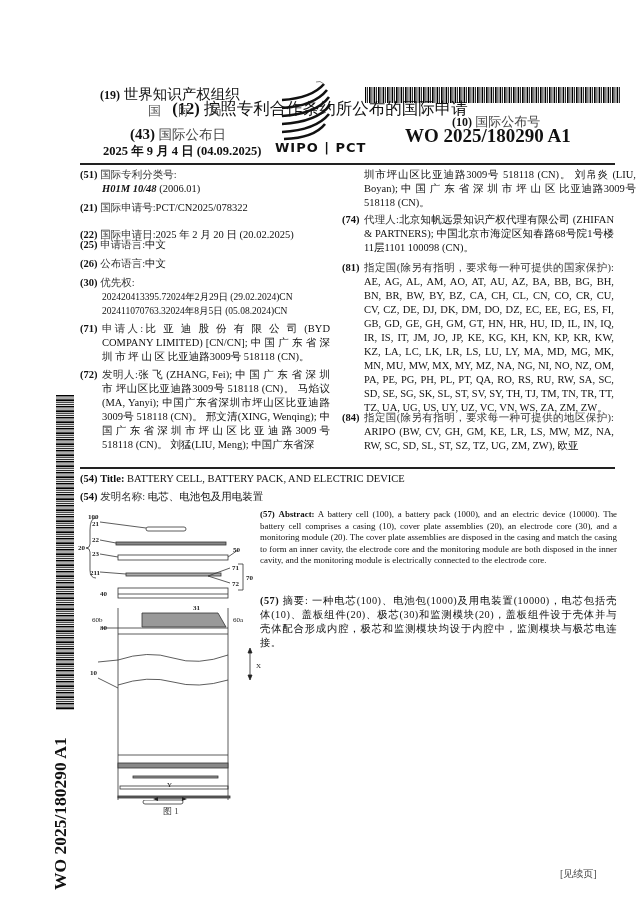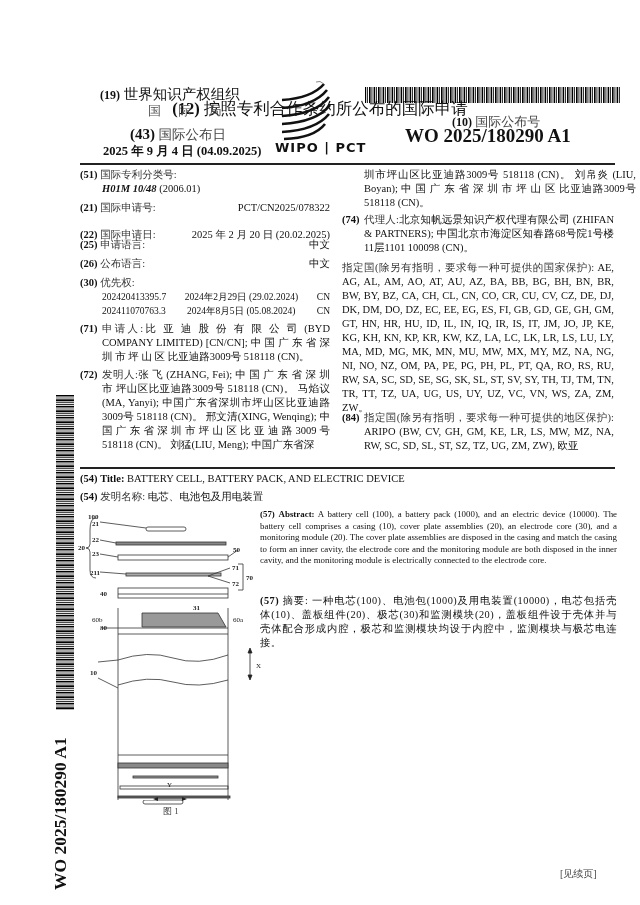--- a/index.html
+++ b/index.html
@@ -18,21 +18,21 @@
   .wipo { left:275px; top:140px; font-family:"DejaVu Sans", sans-serif; font-weight:bold; font-size:13px; letter-spacing:1px; }
   .barcode-top { left:365px; top:87px; width:255px; height:16px; }
   .pubno-lbl { left:452px; top:113px; font-size:13px; }
   .pubno { left:405px; top:125px; font-size:19px; font-weight:bold; }
   .rule { height:2px; background:#222; }
   .field { font-size:10.5px; line-height:14px; }
   .field .num { font-weight:bold; }
   .lbl { color:#333; }
   .col-left { left:80px; width:250px; }
   .col-right { left:342px; width:272px; }
-  .row { display:flex; justify-content:space-between; }
+  .row { display:flex; }
   .indent { padding-left:22px; }
   .just { text-align:justify; }
   .abstract { left:260px; width:357px; font-size:8.9px; line-height:11.6px; text-align:justify; }
   .abstract-zh { left:260px; width:357px; font-size:10.3px; line-height:14px; text-align:justify; letter-spacing:0.5px; }
   .barcode-side { left:56px; top:395px; width:18px; height:315px; }
   .side-no { left:50px; top:890px; transform-origin:0 0; transform:rotate(-90deg); font-size:17.5px; font-weight:bold; white-space:nowrap; }
   .cont { left:560px; top:867px; font-size:10px; color:#444; }
   .fig-cap { left:163px; top:805px; font-size:9px; color:#444; }
   .fig { left:78px; top:510px; width:185px; height:290px; }
   .fig text { font-family:"Liberation Serif", serif; font-size:7px; font-weight:bold; fill:#222; }
@@ -140,20 +140,21 @@
 </div>
 
 <div class="abs col-right field just indent" style="top:168px;">圳市坪山区比亚迪路3009号 518118 (CN)。 刘帛炎 (LIU, Boyan); 中 国 广 东 省 深 圳 市 坪 山 区 比亚迪路3009号 518118 (CN)。</div>
 
 <div class="abs col-right field just" style="top:213px; display:flex;">
   <span class="num" style="flex:none; width:22px;">(74)</span>
   <span><span class="lbl">代理人:</span><span>北京知帆远景知识产权代理有限公司 (ZHIFAN &amp; PARTNERS); 中国北京市海淀区知春路68号院1号楼11层1101 100098 (CN)。</span></span>
 </div>
 
 <div class="abs col-right field just" style="top:261px; display:flex;">
+  <span class="num" style="flex:none; width:22px;">(81)</span>
   <span><span class="lbl">指定国(除另有指明，要求每一种可提供的国家保护):</span> <span>AE, AG, AL, AM, AO, AT, AU, AZ, BA, BB, BG, BH, BN, BR, BW, BY, BZ, CA, CH, CL, CN, CO, CR, CU, CV, CZ, DE, DJ, DK, DM, DO, DZ, EC, EE, EG, ES, FI, GB, GD, GE, GH, GM, GT, HN, HR, HU, ID, IL, IN, IQ, IR, IS, IT, JM, JO, JP, KE, KG, KH, KN, KP, KR, KW, KZ, LA, LC, LK, LR, LS, LU, LY, MA, MD, MG, MK, MN, MU, MW, MX, MY, MZ, NA, NG, NI, NO, NZ, OM, PA, PE, PG, PH, PL, PT, QA, RO, RS, RU, RW, SA, SC, SD, SE, SG, SK, SL, ST, SV, SY, TH, TJ, TM, TN, TR, TT, TZ, UA, UG, US, UY, UZ, VC, VN, WS, ZA, ZM, ZW。</span></span>
 </div>
 
 <div class="abs col-right field just" style="top:411px; display:flex;">
   <span class="num" style="flex:none; width:22px;">(84)</span>
   <span><span class="lbl">指定国(除另有指明，要求每一种可提供的地区保护):</span> <span>ARIPO (BW, CV, GH, GM, KE, LR, LS, MW, MZ, NA, RW, SC, SD, SL, ST, SZ, TZ, UG, ZM, ZW), 欧亚</span></span>
 </div>
 
 <div class="abs rule" style="left:80px; top:467px; width:535px;"></div>
 

